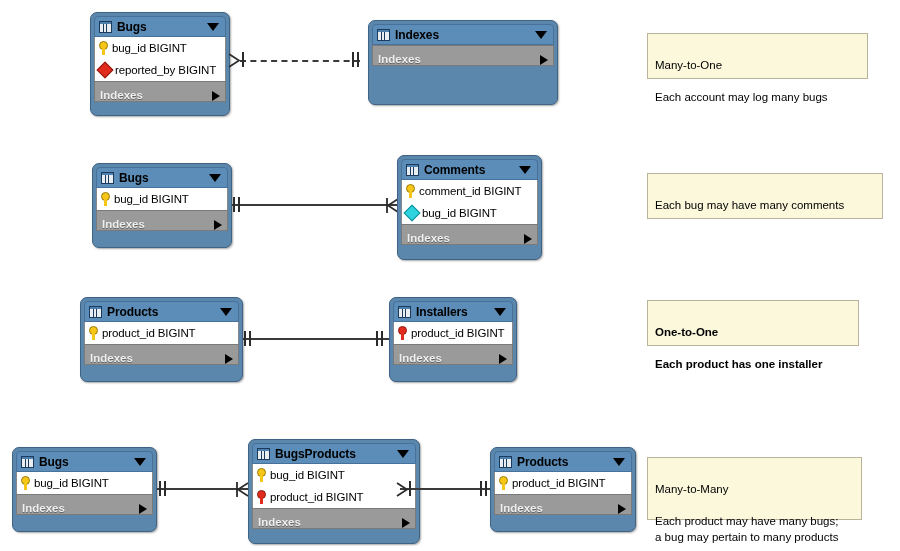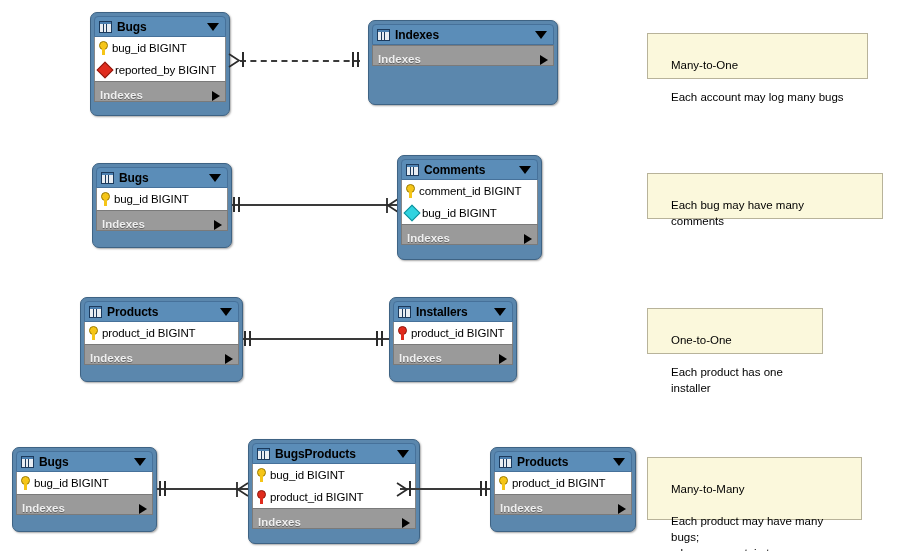--- a/index.html
+++ b/index.html
@@ -157,21 +157,21 @@
     color: #efefef;
     text-shadow: 0 1px 0 rgba(0,0,0,0.35);
   }
 
   
   .note {
     position: absolute;
     box-sizing: border-box;
     background: #fbf8dc;
     border: 1px solid #b8b39a;
-    padding: 7px 23px;
+    padding: 7px 7px;
     font-size: 11.5px;
     color: #000;
     line-height: 16px;
     white-space: pre-line;
   }
 
   
   .conn {
     position: absolute;
     height: 2px;
@@ -351,21 +351,21 @@
         </span>
       <span class="col-name">product_id BIGINT</span>
     </div>
   </div>
   <div class="ent-indexes">
     <span class="idx-label">Indexes</span>
     <span class="caret-right"></span>
   </div>
 </div>
 
-<div class="note" style="left:647px; top:308px; width:176px; height:46px;">
+<div class="note" style="left:647px; top:300px; width:212px; height:46px;font-weight:bold;">
   <div style="white-space:nowrap;">One-to-One</div>
   <div style="white-space:pre-line;">Each product has one installer</div>
 </div>
 
 <div class="entity" style="left:12px; top:447px; width:145px; height:85px;">
   <div class="ent-header">
     <span class="tbl-icon"></span>
     <span class="ent-title">Bugs</span>
     <span class="caret-down"></span>
   </div>

